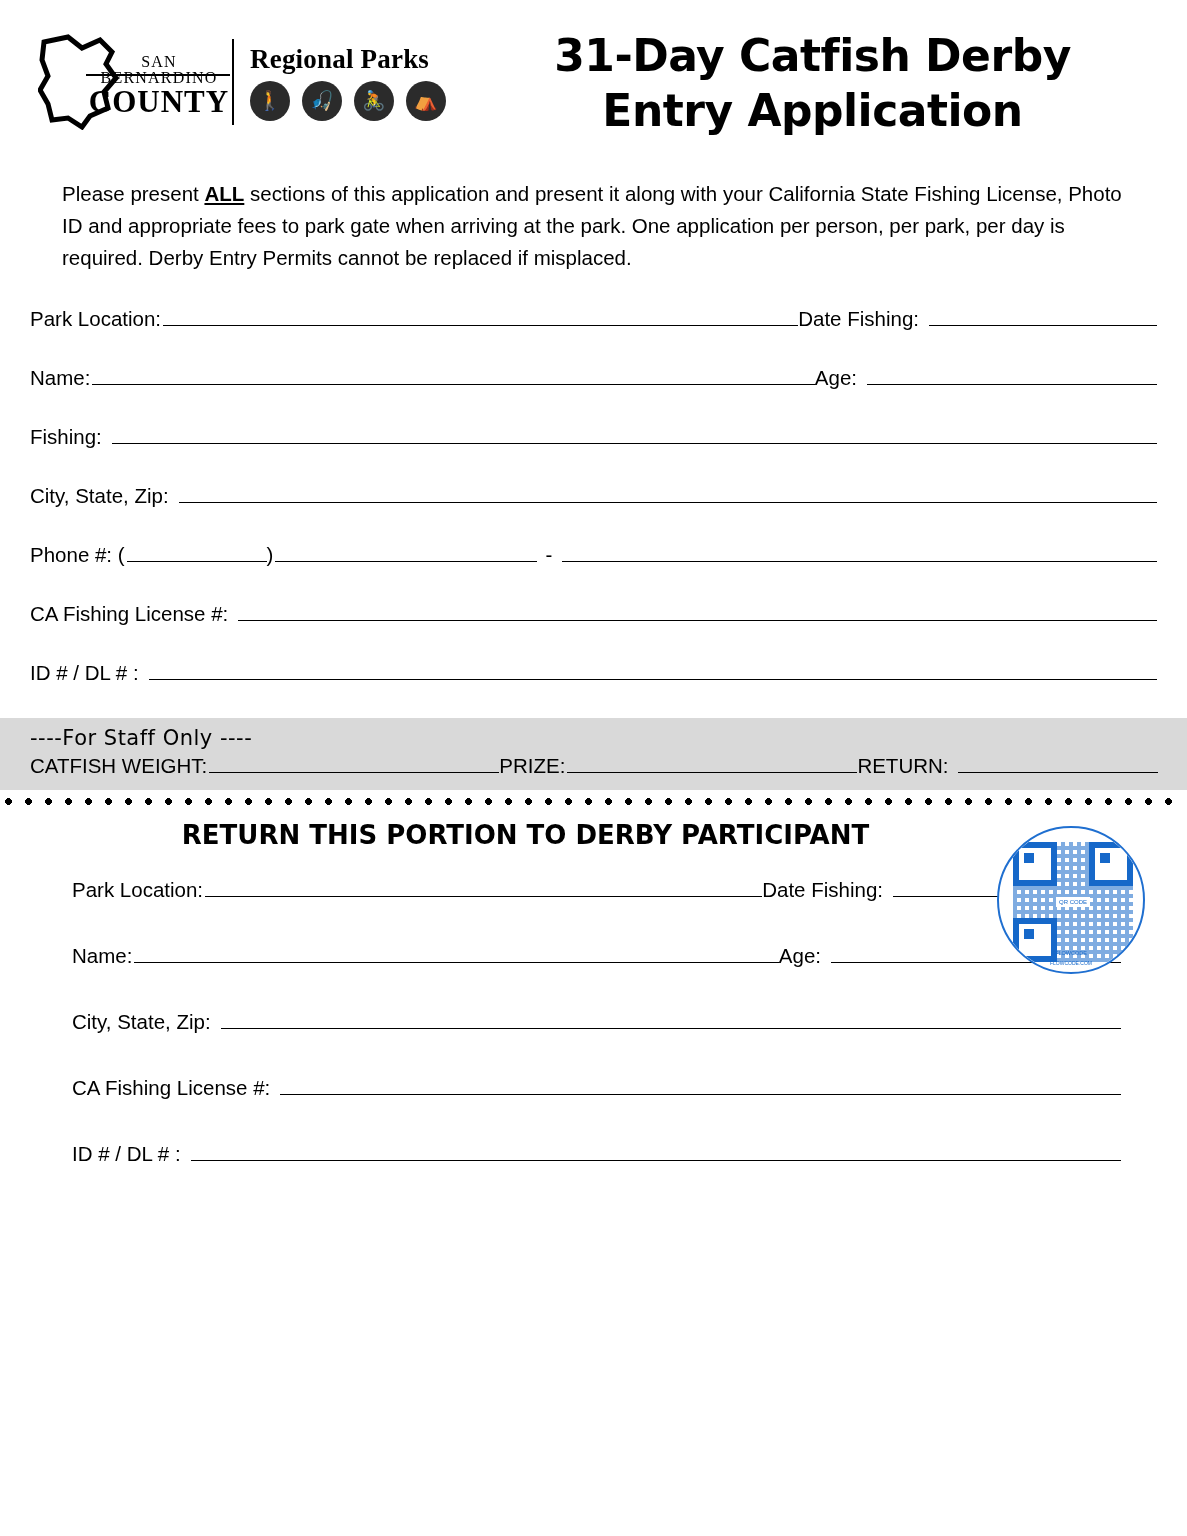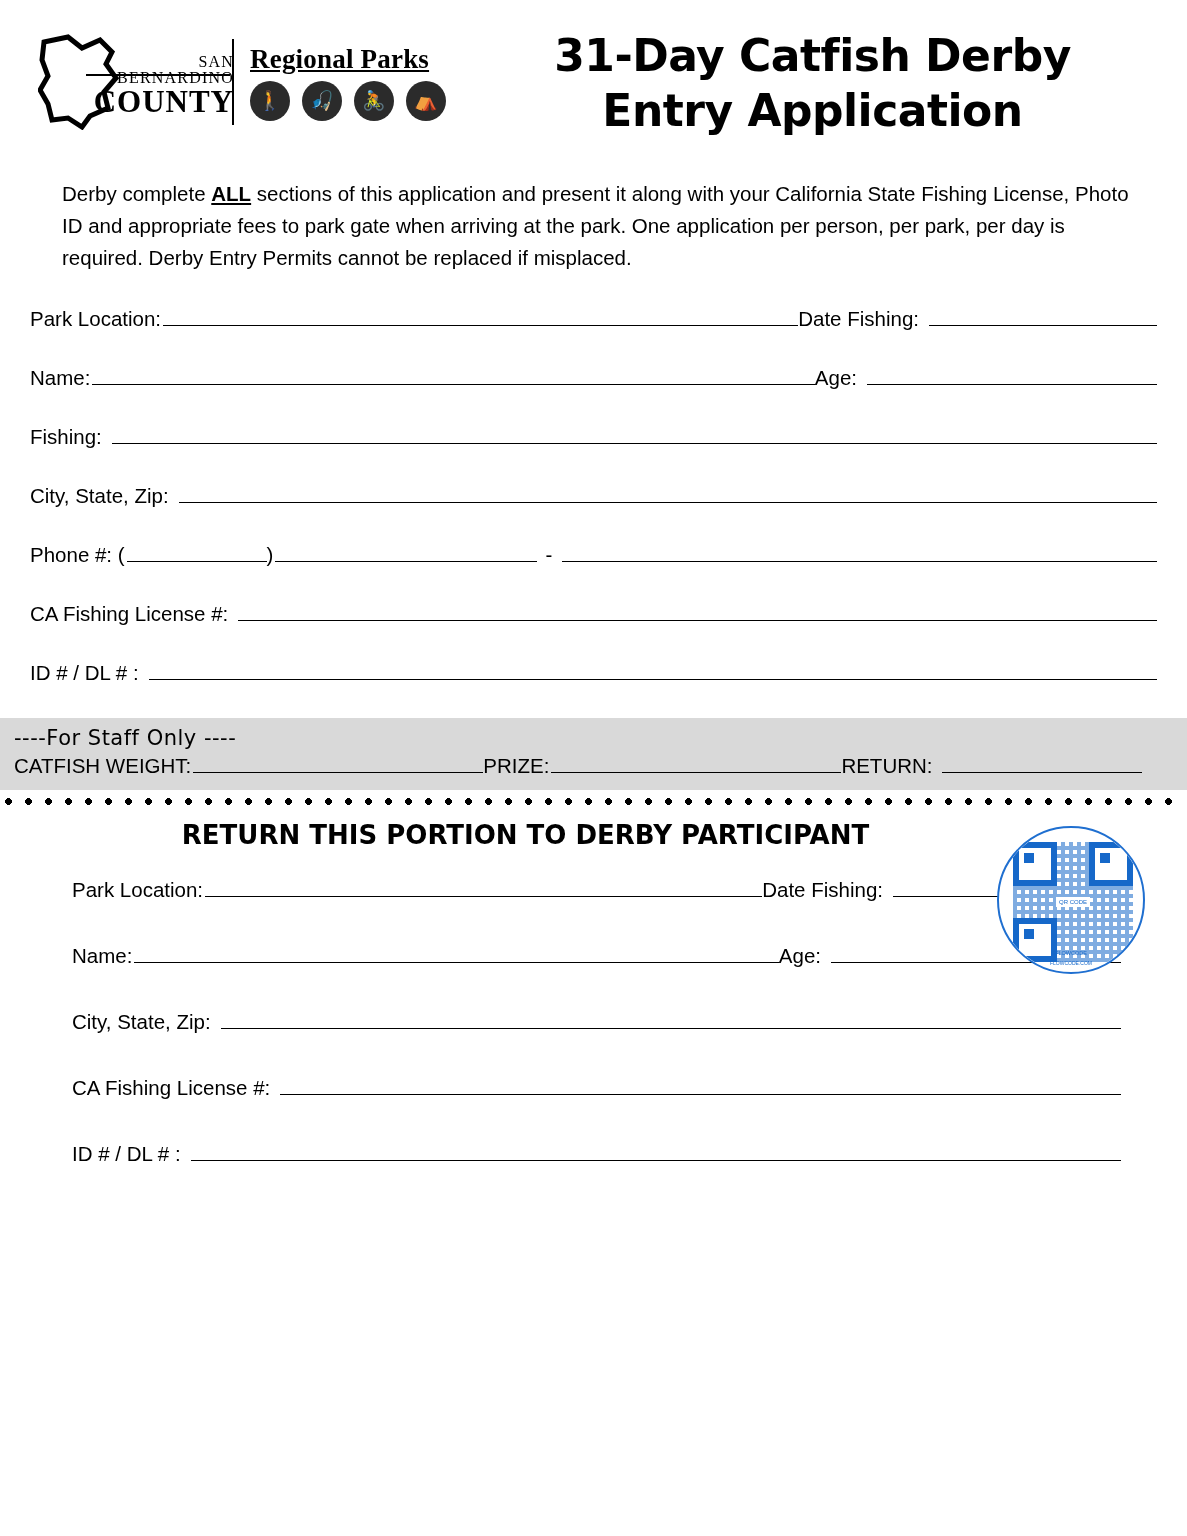--- a/index.html
+++ b/index.html
@@ -45,21 +45,21 @@
     left: 0;
     top: 0;
     width: 86px;
     height: 96px;
   }
   .seal-text {
     position: absolute;
     left: 46px;
     top: 20px;
     width: 150px;
-    text-align: right;
+    text-align: center;
   }
   .seal-text .san {
     font-family: "Liberation Serif", serif;
     font-size: 16px;
     letter-spacing: 1.2px;
     line-height: 1;
   }
   .seal-text .county {
     font-family: "Liberation Serif", serif;
     font-weight: bold;
@@ -84,21 +84,20 @@
   .parks-block {
     width: 212px;
   }
   .parks-title {
     font-family: "Liberation Serif", serif;
     font-weight: bold;
     font-size: 27px;
     letter-spacing: 0.2px;
     margin-bottom: 6px;
     white-space: nowrap;
-    text-decoration: underline;
   }
   .parks-icons {
     display: flex;
     gap: 12px;
   }
   .pico {
     width: 40px;
     height: 40px;
     border-radius: 50%;
     background: #2b2b2b;
@@ -159,21 +158,21 @@
   }
   .rule.fixed-date { flex: 0 0 228px; }
   .rule.fixed-age { flex: 0 0 290px; }
   .rule.paren { flex: 0 0 140px; }
   .rule.ph-mid { flex: 0 0 262px; }
   .gap-sm { width: 8px; flex: 0 0 auto; }
 
   
   .staff-band {
     background: #d9d9d9;
-    padding: 8px 30px 12px 14px;
+    padding: 8px 30px 12px 30px;
     margin-top: 6px;
   }
   .staff-head {
     font-family: "DejaVu Sans", sans-serif;
     font-size: 21px;
     letter-spacing: 0.5px;
     margin-bottom: 2px;
   }
   .staff-row {
     display: flex;
@@ -339,21 +338,21 @@
 
     <div class="title-block">
       <div class="doc-title">
         <span>31-Day Catfish Derby</span>
         <span class="line2">Entry Application</span>
       </div>
     </div>
   </div>
 
   <div class="intro">
-    <span>Derby complete </span><u>ALL</u><span> sections of this application and present it along with your California State Fishing License, Photo ID and appropriate fees to park gate when arriving at the park. One application per person, per park, per day is required. Derby Entry Permits cannot be replaced if misplaced.</span>
+    <span>Please present </span><u>ALL</u><span> sections of this application and present it along with your California State Fishing License, Photo ID and appropriate fees to park gate when arriving at the park. One application per person, per park, per day is required. Derby Entry Permits cannot be replaced if misplaced.</span>
   </div>
 
   <div class="form-area">
 
     <div class="frow">
       <span class="lbl">Park Location:</span>
       <span class="rule"></span>
       <span class="lbl">Date Fishing:</span>
       <span class="gap-sm"></span>
       <span class="rule fixed-date"></span>

